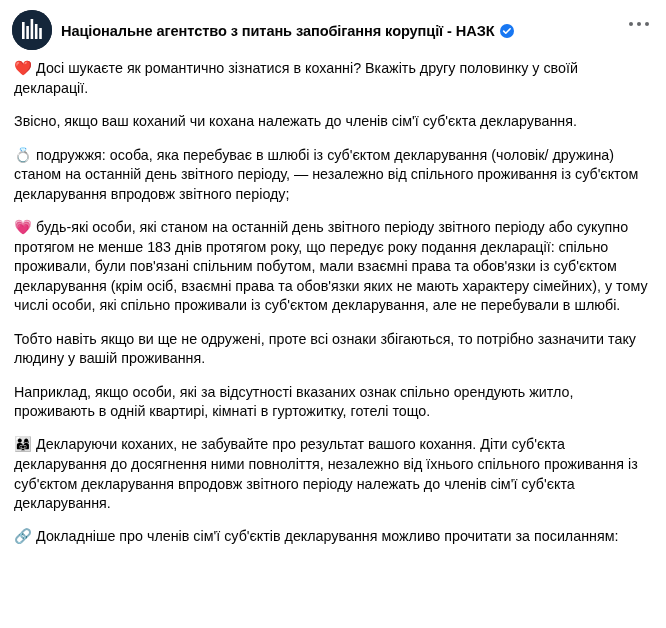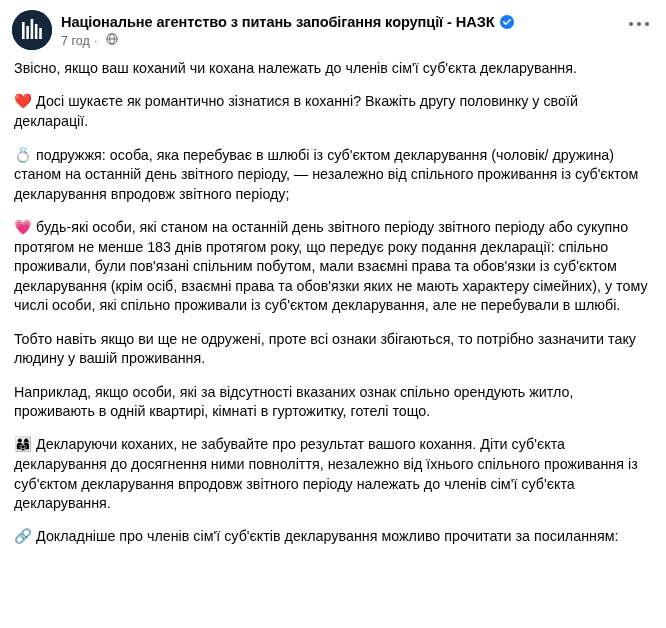--- a/index.html
+++ b/index.html
@@ -130,48 +130,37 @@
     <div class="header-text">
       <div class="name-row">
         <span class="page-name">Національне агентство з питань запобігання корупції - НАЗК</span>
         <span class="verified">
           <svg width="14" height="14" viewBox="0 0 16 16" aria-hidden="true">
             <circle cx="8" cy="8" r="8" fill="#1877F2"></circle>
             <path d="M4.2 8.2l2.4 2.4 5-5.1" stroke="#ffffff" stroke-width="1.8" fill="none" stroke-linecap="round" stroke-linejoin="round"></path>
           </svg>
         </span>
       </div>
-      <div class="meta-row">
-        <span>7 год</span>
-        <span class="dot-sep">·</span>
-        <span class="globe-icon">
-          <svg width="12" height="12" viewBox="0 0 12 12" aria-hidden="true">
-            <circle cx="6" cy="6" r="5.2" fill="none" stroke="#65676B" stroke-width="1"></circle>
-            <ellipse cx="6" cy="6" rx="2.3" ry="5.2" fill="none" stroke="#65676B" stroke-width="1"></ellipse>
-            <line x1="0.9" y1="6" x2="11.1" y2="6" stroke="#65676B" stroke-width="1"></line>
-          </svg>
-        </span>
-      </div>
     </div>
     <div class="more-btn">
       <span></span>
       <span></span>
       <span></span>
     </div>
   </div>
 
   <div class="post-body">
 
     <p class="para">
-      <span>Звісно, якщо ваш коханий чи кохана належать до членів сім'ї суб'єкта декларування.</span>
+      <span class="emoji">❤️</span>
+      <span>Досі шукаєте як романтично зізнатися в коханні? Вкажіть другу половинку у своїй декларації.</span>
     </p>
 
     <p class="para">
-      <span class="emoji">❤️</span>
-      <span>Досі шукаєте як романтично зізнатися в коханні? Вкажіть другу половинку у своїй декларації.</span>
+      <span>Звісно, якщо ваш коханий чи кохана належать до членів сім'ї суб'єкта декларування.</span>
     </p>
 
 
     <p class="para">
       <span class="emoji">💍</span>
       <span>подружжя: особа, яка перебуває в шлюбі із суб'єктом декларування (чоловік/ дружина) станом на останній день звітного періоду, — незалежно від спільного проживання із суб'єктом декларування впродовж звітного періоду;</span>
     </p>
 
     <p class="para">
       <span class="emoji">💗</span>

